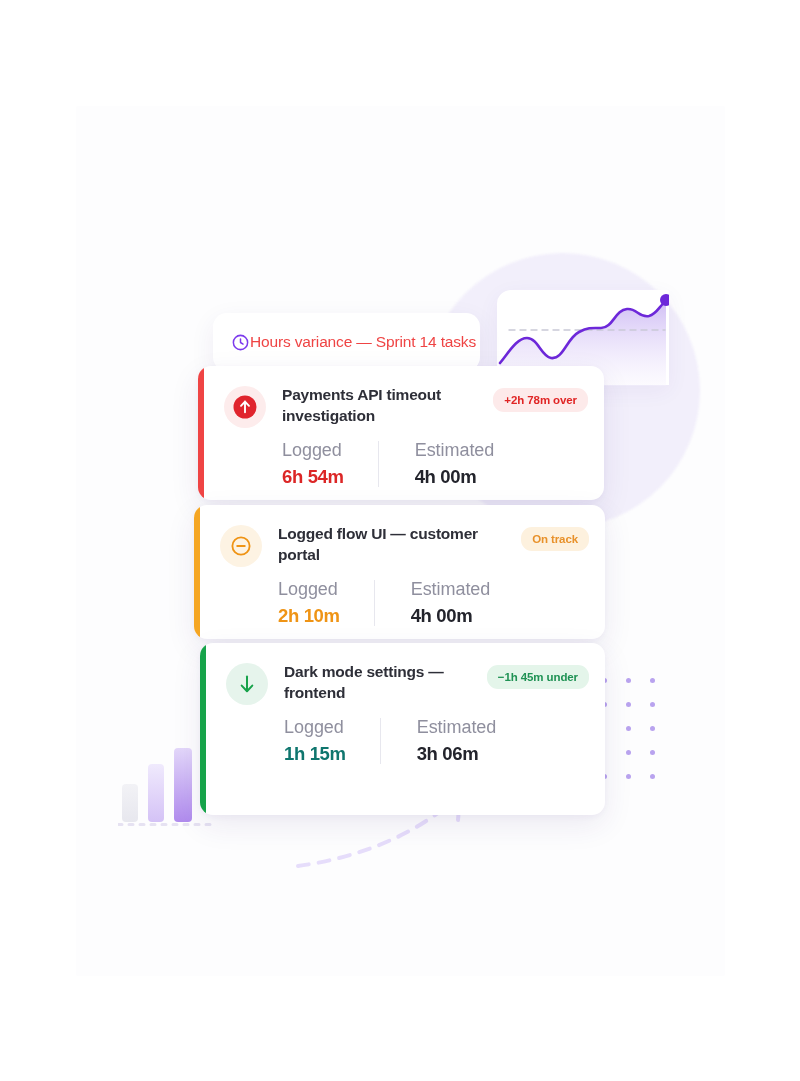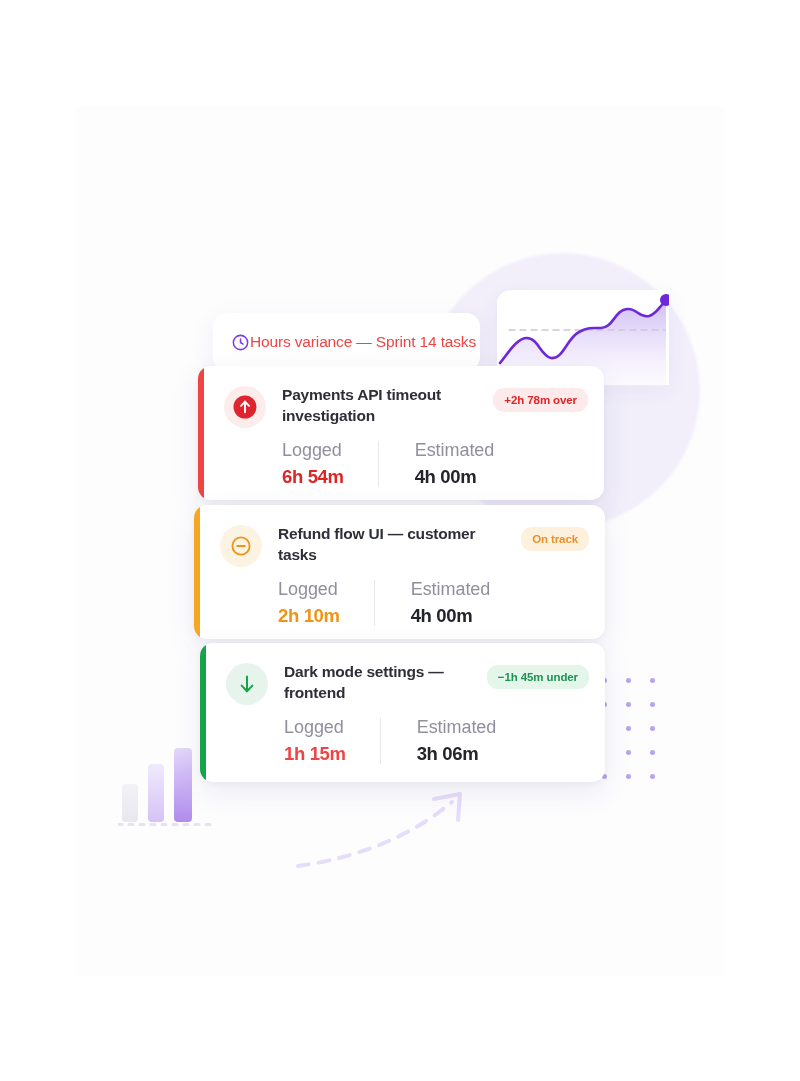--- a/index.html
+++ b/index.html
@@ -313,55 +313,55 @@
   <div class="task-inner">
     <div class="task-top">
       <div class="icon-bubble" style="background:#fdf3e3;">
         <span style="display:flex;">
           <svg width="26" height="26" viewBox="0 0 26 26" fill="none" stroke="#ef9415" stroke-width="1.85" stroke-linecap="round">
             <circle cx="13" cy="13" r="8.6"></circle>
             <path d="M9.2 13h7.6"></path>
           </svg>
         </span>
       </div>
-      <div class="task-title">Refund flow UI — customer tasks</div>
+      <div class="task-title">Logged flow UI — customer portal</div>
     </div>
     <div class="badge" style="background:#fdf1de; color:#e8912a;">On track</div>
     <div class="metrics">
       <div class="metric">
         <div class="metric-label">Logged</div>
         <div class="metric-value" style="color:#ef9415;">2h 10m</div>
       </div>
       <div class="metric estimated">
         <div class="metric-label">Estimated</div>
         <div class="metric-value">4h 00m</div>
       </div>
     </div>
   </div>
 </div>
 
-<div class="task-card" style="left:200px; top:643px; width:405px; height:139px;">
+<div class="task-card" style="left:200px; top:643px; width:405px; height:172px;">
   <div class="accent" style="background:#16a34a;"></div>
   <div class="task-inner">
     <div class="task-top">
       <div class="icon-bubble" style="background:#e6f4ec;">
         <span style="display:flex;">
           <svg width="24" height="24" viewBox="0 0 24 24" fill="none" stroke="#17a24a" stroke-width="2" stroke-linecap="round" stroke-linejoin="round">
             <path d="M12 4.6v14.2"></path>
             <path d="M6.7 13.6 12 19.2l5.3-5.6"></path>
           </svg>
         </span>
       </div>
       <div class="task-title">Dark mode settings — frontend</div>
     </div>
     <div class="badge" style="background:#e4f5ea; color:#1f9254;">−1h 45m under</div>
     <div class="metrics">
       <div class="metric">
         <div class="metric-label">Logged</div>
-        <div class="metric-value" style="color:#ef4444;">1h 15m</div>
+        <div class="metric-value" style="color:#0f766e;">1h 15m</div>
       </div>
       <div class="metric estimated">
         <div class="metric-label">Estimated</div>
         <div class="metric-value">3h 06m</div>
       </div>
     </div>
   </div>
 </div>
 
 </body></html>

